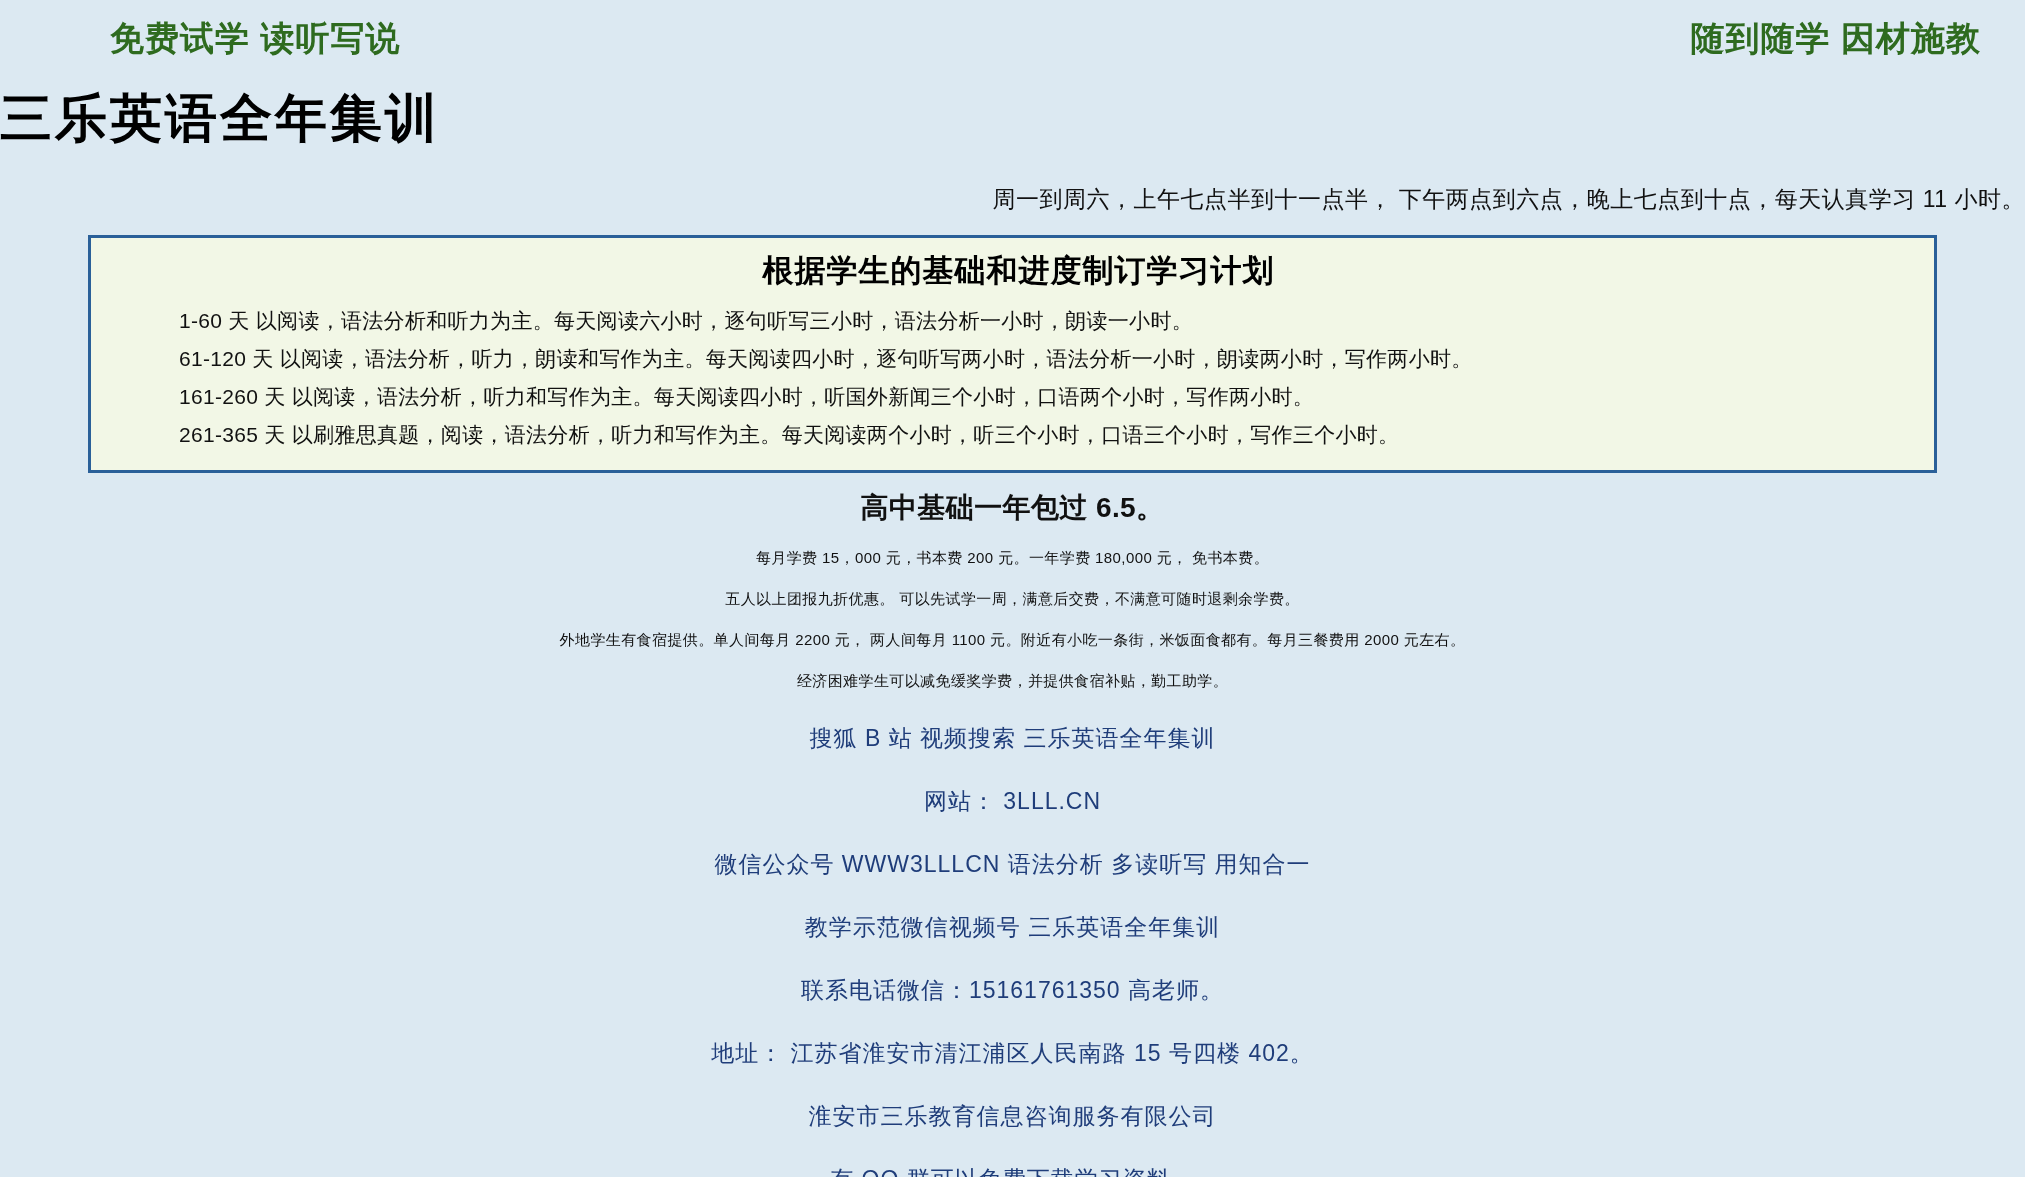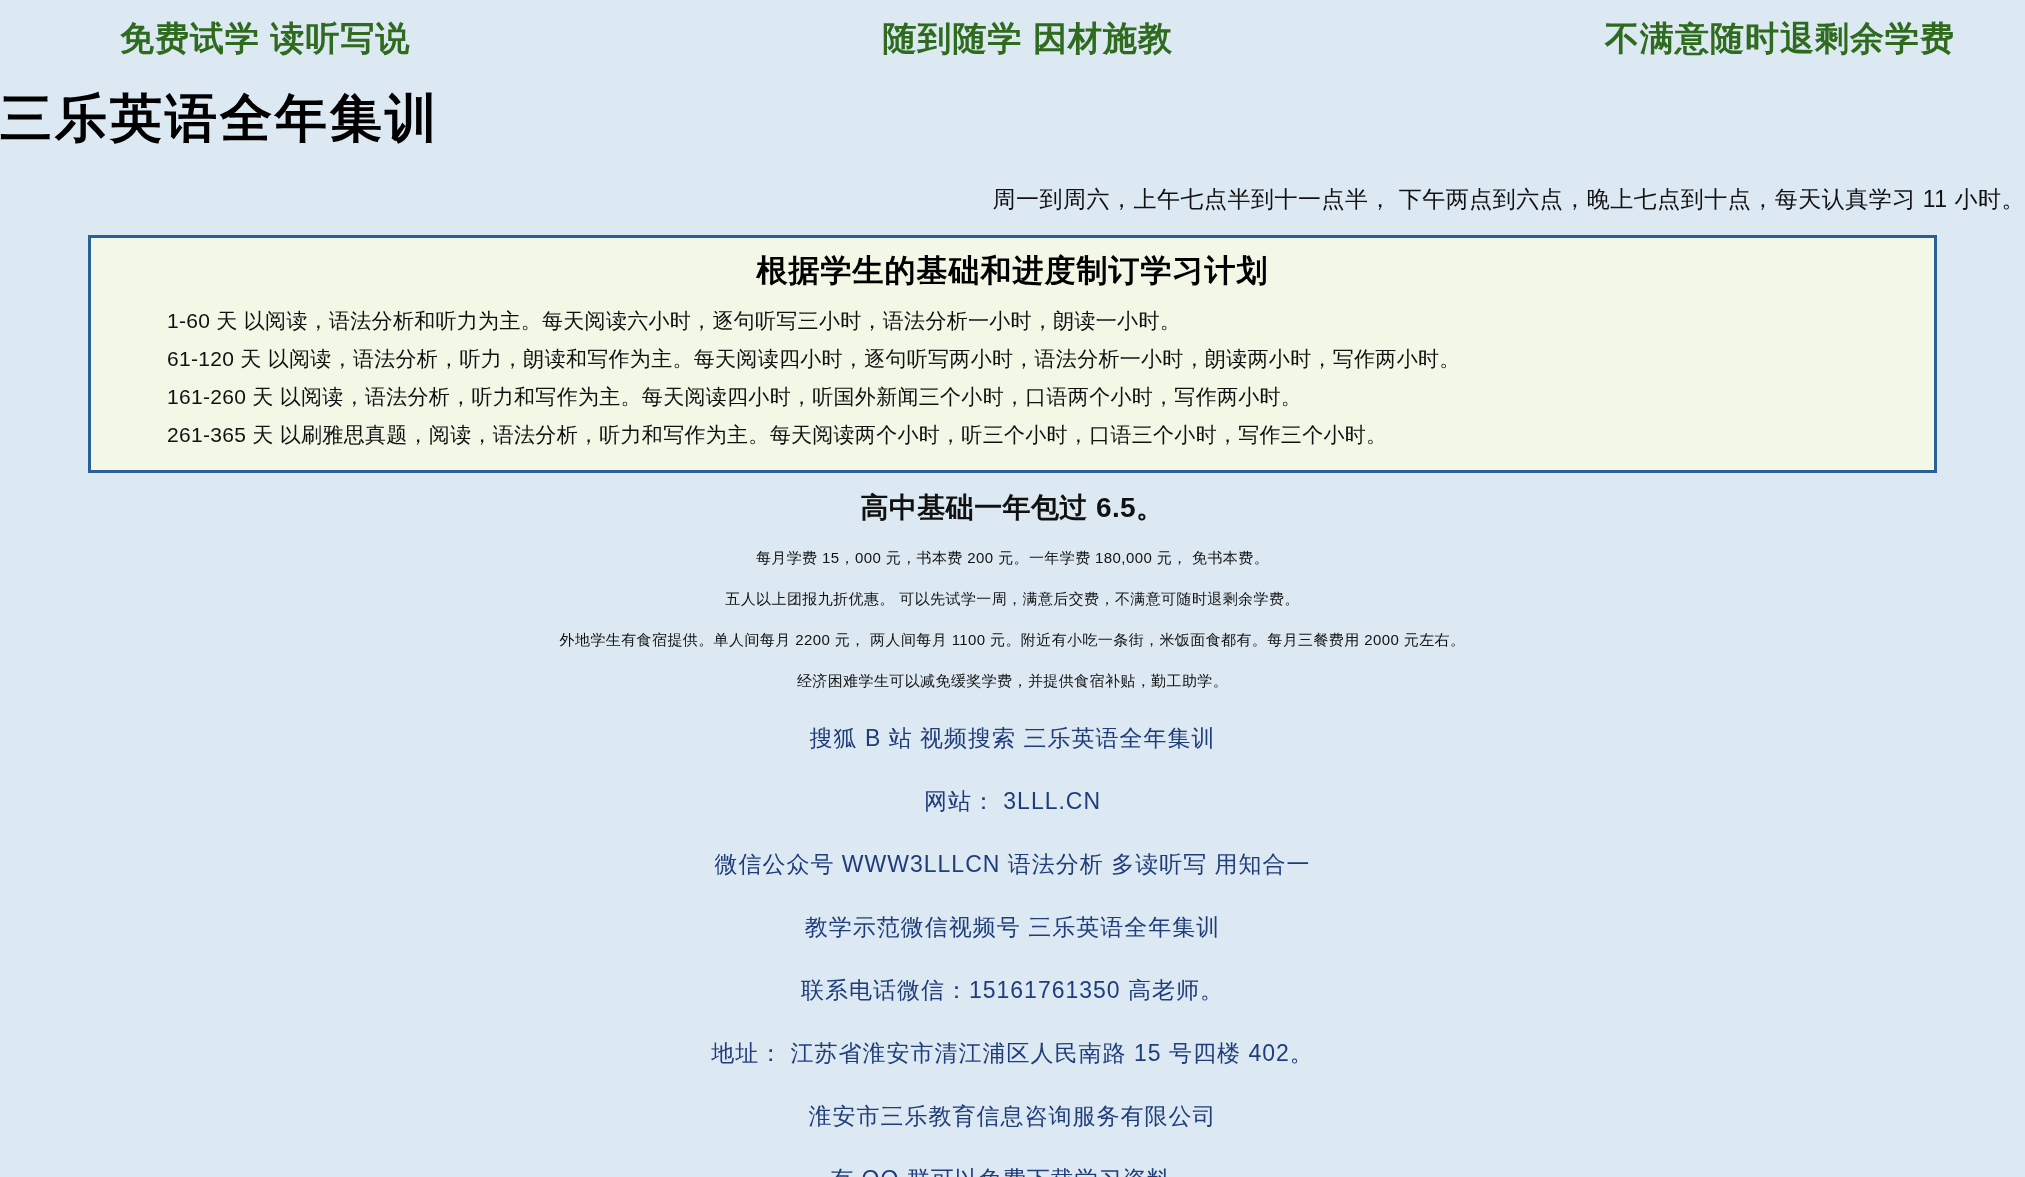--- a/index.html
+++ b/index.html
@@ -19,23 +19,22 @@
     width: 2025px;
     height: 1177px;
     box-sizing: border-box;
   }
 
   
   .slogan-row {
     display: flex;
     justify-content: space-between;
     align-items: flex-start;
-    padding: 16px 60px 0 110px;
+    padding: 16px 44px 0 110px;
     box-sizing: border-box;
-    margin-left: 10px;
   }
   .slogan {
     color: #2e6b1f;
     font-size: 34px;
     font-weight: bold;
     letter-spacing: 1px;
     white-space: nowrap;
   }
   .slogan.center { margin-left: 40px; }
   .slogan.right  { margin-right: 10px; }
@@ -58,21 +57,21 @@
     margin-top: 30px;
     letter-spacing: 0.5px;
   }
 
   
   .plan-box {
     margin: 20px 88px 0 88px;
     border: 3px solid #2a6099;
     background: #f2f7e6;
     box-sizing: border-box;
-    padding: 12px 10px 16px 10px;
+    padding: 12px 10px 16px 22px;
   }
   .plan-title {
     text-align: center;
     font-size: 31px;
     font-weight: bold;
     color: #000000;
     margin-bottom: 10px;
     letter-spacing: 1px;
   }
   .plan-item {
@@ -107,21 +106,20 @@
   }
 </style>
 </head>
 <body>
 
 <div class="page">
 
   <div class="slogan-row">
     <div class="slogan left">免费试学  读听写说</div>
     <div class="slogan center">随到随学  因材施教</div>
-    <div class="slogan right">不满意随时退剩余学费</div>
   </div>
 
   <div class="main-title">三乐英语全年集训</div>
 
   <div class="schedule-line">周一到周六，上午七点半到十一点半， 下午两点到六点，晚上七点到十点，每天认真学习 11 小时。</div>
 
   <div class="plan-box">
     <div class="plan-title">根据学生的基础和进度制订学习计划</div>
     <div class="plan-item">1-60 天  以阅读，语法分析和听力为主。每天阅读六小时，逐句听写三小时，语法分析一小时，朗读一小时。</div>
     <div class="plan-item">61-120 天  以阅读，语法分析，听力，朗读和写作为主。每天阅读四小时，逐句听写两小时，语法分析一小时，朗读两小时，写作两小时。</div>

